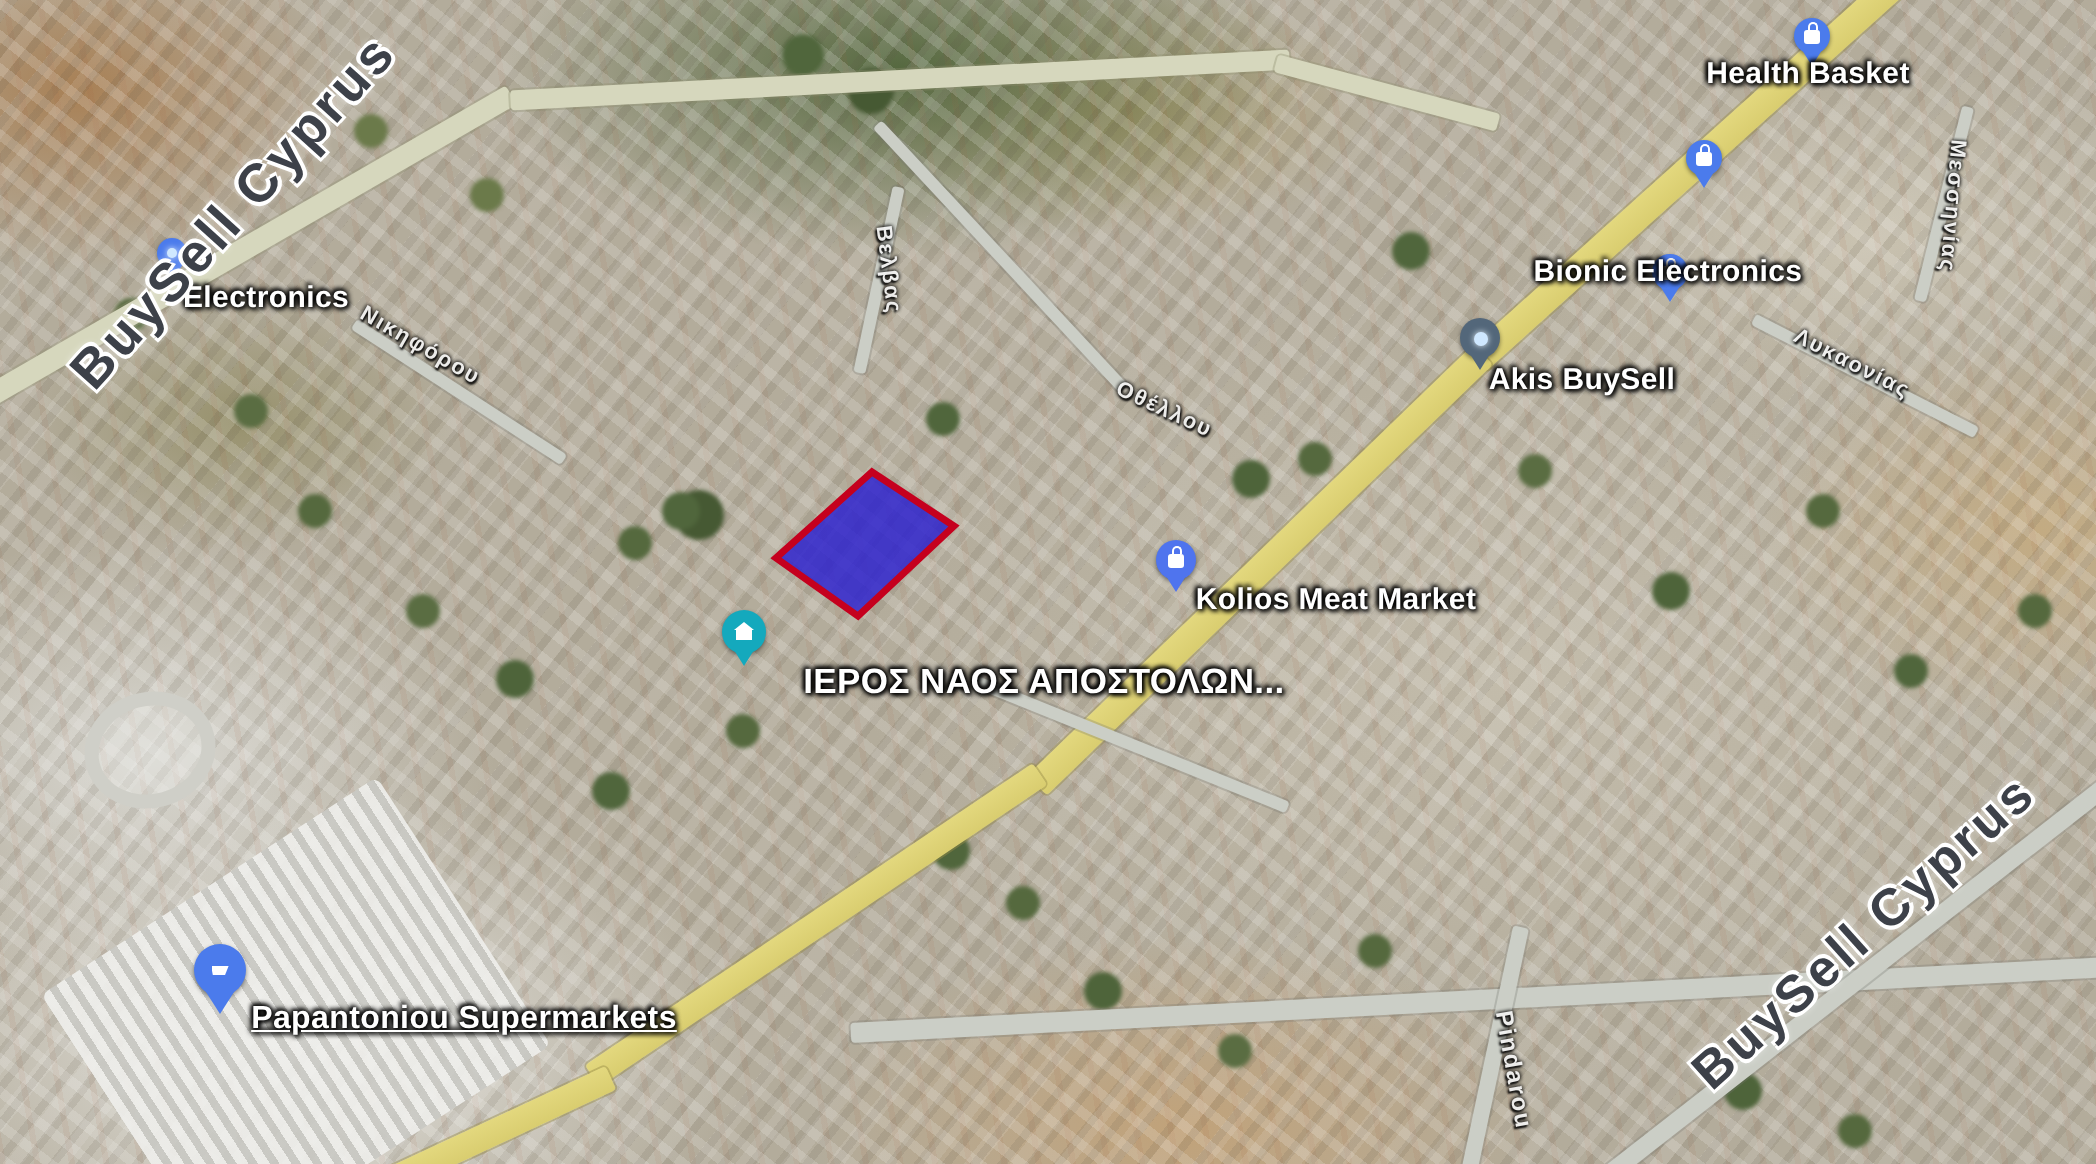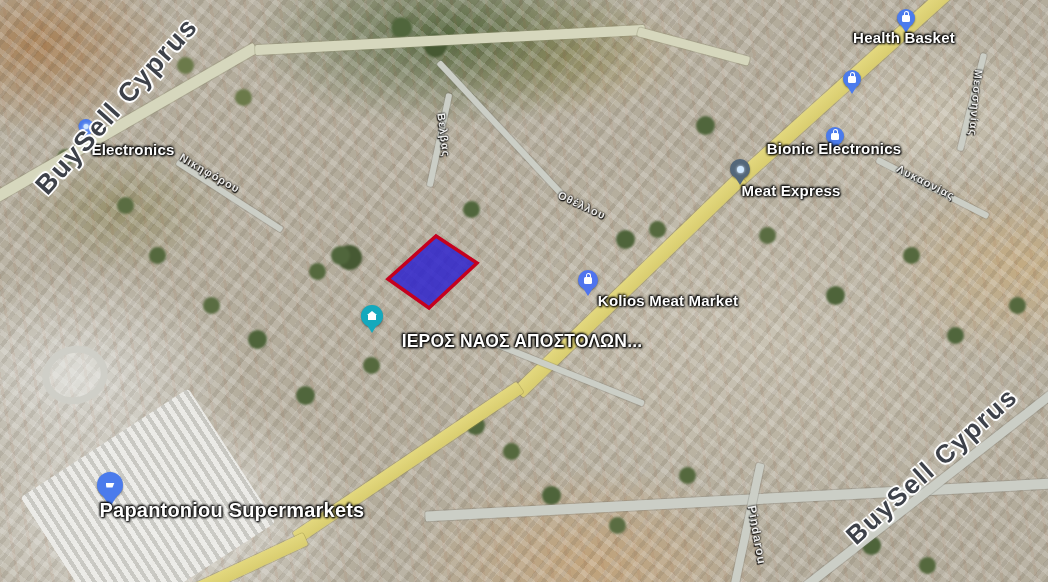--- a/index.html
+++ b/index.html
@@ -74,21 +74,21 @@
     border-left:5px solid transparent;border-right:5px solid transparent;border-bottom:4px solid #fff;}
   .g-cart{position:relative;width:9px;height:5px;background:#fff;clip-path:polygon(0 0,100% 0,78% 100%,10% 100%);}
   .g-cart::after{content:'';position:absolute;left:1px;bottom:-3.4px;width:2.4px;height:2.4px;border-radius:50%;
     background:#fff;box-shadow:4.6px 0 0 #fff;clip-path:none;}
   .g-dot{width:7px;height:7px;border-radius:50%;background:#cfe8ff;box-shadow:0 0 3px #eaf6ff;}
   
   .poi-label{position:absolute;transform:translate(-50%,-50%);color:#fff;font-weight:bold;
     font-size:15px;letter-spacing:.2px;white-space:nowrap;z-index:6;
     text-shadow:0 0 3px #000,0 0 3px #000,1px 1px 2px #000,-1px -1px 2px #000;}
   .poi-label.lg{font-size:17.5px;padding-left:36px;}
-  .poi-label.md{font-size:20px;}
+  .poi-label.md{font-size:16px;text-decoration:underline;}
   
   .street-label{position:absolute;transform:translate(-50%,-50%) rotate(var(--r,0deg));
     color:rgba(255,255,255,.95);font-size:11px;font-weight:bold;letter-spacing:1px;white-space:nowrap;z-index:4;
     text-shadow:0 0 2px #000,0 0 2px #000,1px 1px 1px #000;opacity:.9;}
   
   .watermark{position:absolute;transform:translate(-50%,-50%) rotate(var(--r,-45deg));
     font-size:27px;font-weight:bold;letter-spacing:2px;white-space:nowrap;z-index:9;
     color:#3d4149;pointer-events:none;
     text-shadow:-1.5px -1.5px 0 #fff,1.5px -1.5px 0 #fff,-1.5px 1.5px 0 #fff,1.5px 1.5px 0 #fff,0 0 5px #fff;}
 </style>
@@ -168,22 +168,22 @@
   </div>
   <div class="pin big" style="left:110px;top:507px;--pc:#4b7bec;--s:26px">
     <span class="head">
         <span class="g-cart"></span>
       </span>
       <span class="tip"></span>
   </div>
 
   <div class="poi-label" style="left:133px;top:149px">Electronics</div>
   <div class="poi-label" style="left:904px;top:37px">Health Basket</div>
-  <div class="poi-label" style="left:834px;top:148px">Bionic Electronics</div>
-  <div class="poi-label" style="left:791px;top:190px">Meat Express</div>
+  <div class="poi-label" style="left:834px;top:136px">Bionic Electronics</div>
+  <div class="poi-label" style="left:791px;top:190px">Akis BuySell</div>
   <div class="poi-label" style="left:668px;top:300px">Kolios Meat Market</div>
   <div class="poi-label lg" style="left:504px;top:341px">ΙΕΡΟΣ ΝΑΟΣ ΑΠΟΣΤΟΛΩΝ...</div>
   <div class="poi-label md" style="left:232px;top:510px">Papantoniou Supermarkets</div>
 
   <div class="street-label" style="left:444px;top:135px;--r:83deg">Βελβας</div>
   <div class="street-label" style="left:582px;top:205px;--r:25deg">Οθέλλου</div>
   <div class="street-label" style="left:210px;top:173px;--r:30deg">Νικηφόρου</div>
   <div class="street-label" style="left:926px;top:182px;--r:27deg">Λυκαονίας</div>
   <div class="street-label" style="left:976px;top:103px;--r:95deg">Μεσσηνίας</div>
   <div class="street-label" style="left:757px;top:535px;--r:80deg;font-size:12px">Pindarou</div>

